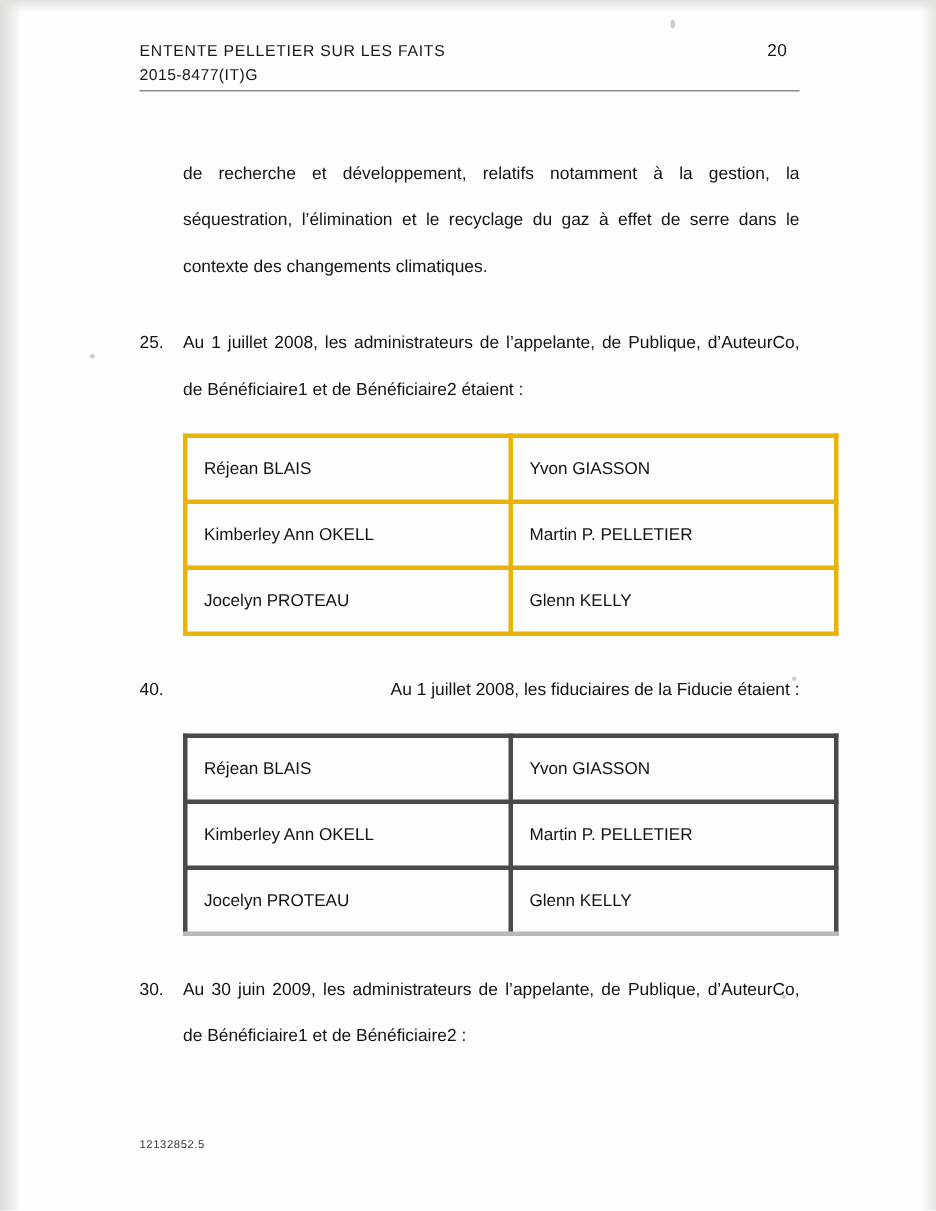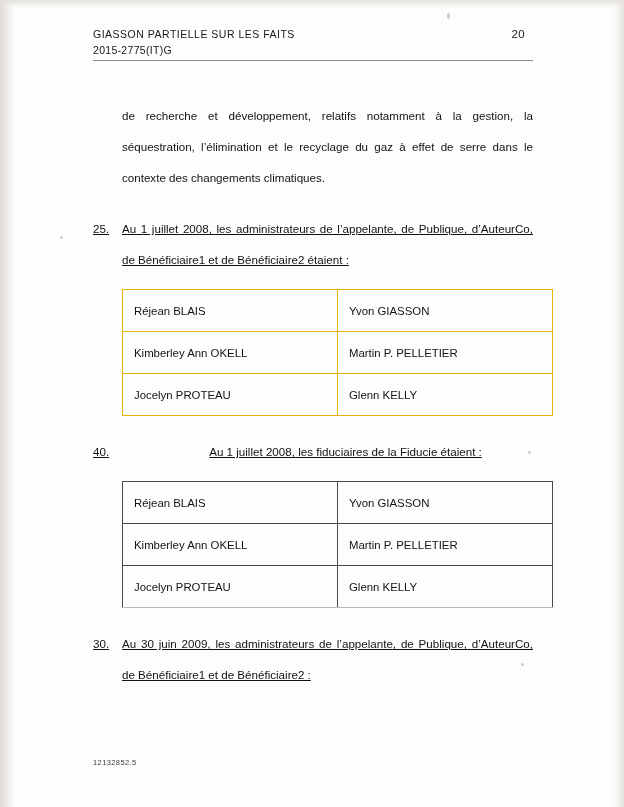--- a/index.html
+++ b/index.html
@@ -99,44 +99,43 @@
   }
   .para.indented {
     padding-left: 29px;
   }
   .numbered {
     display: flex;
     margin-top: 20px;
     font-size: 11.6px;
     line-height: 31px;
     color: #121314;
-    text-decoration: underline;
   }
   .numbered .num {
     width: 29px;
     flex: 0 0 29px;
   }
   .numbered .txt {
     flex: 1 1 auto;
     text-align: justify;
   }
   .numbered .txt.nojust {
-    text-align: center;
+    text-align: right;
     margin-left: 36px;
   }
   
   table.names {
     margin-top: 14px;
     margin-left: 29px;
     width: 406px;
     border-collapse: collapse;
     table-layout: fixed;
   }
   table.names td {
-    border: 1px solid #eab308;
+    border: 3px solid #eab308;
     height: 41px;
     padding: 0 0 0 11px;
     font-size: 11.4px;
     color: #121314;
     vertical-align: middle;
   }
   table.names td.col1 { width: 203px; }
   table.names td.col2 { width: 203px; }
   table.names.faded td {
     border-color: #4a4a4a;
@@ -172,24 +171,24 @@
 
   <div class="speckle" style="left:447px; top:13px; width:3px; height:6px;"></div>
   <div class="speckle" style="left:528px; top:451px; width:3px; height:3px;"></div>
   <div class="speckle" style="left:60px; top:236px; width:3px; height:3px;"></div>
   <div class="speckle" style="left:521px; top:663px; width:3px; height:3px;"></div>
 
   <div class="content">
 
     <div class="header">
       <div class="header-line1">
-        <span class="header-title">GIASSON PARTIELLE SUR LES FAITS</span>
+        <span class="header-title">ENTENTE PELLETIER SUR LES FAITS</span>
         <span class="header-page">20</span>
       </div>
-      <div class="header-line2">2015-2775(IT)G</div>
+      <div class="header-line2">2015-8477(IT)G</div>
       <div class="header-rule"></div>
     </div>
 
     <div class="body">
 
       <div class="para indented">de recherche et développement, relatifs notamment à la gestion, la séquestration, l’élimination et le recyclage du gaz à effet de serre dans le contexte des changements climatiques.</div>
 
       <div class="numbered">
         <div class="num">25.</div>
         <div class="txt">Au 1 juillet 2008, les administrateurs de l’appelante, de Publique, d’AuteurCo, de Bénéficiaire1 et de Bénéficiaire2 étaient :</div>

